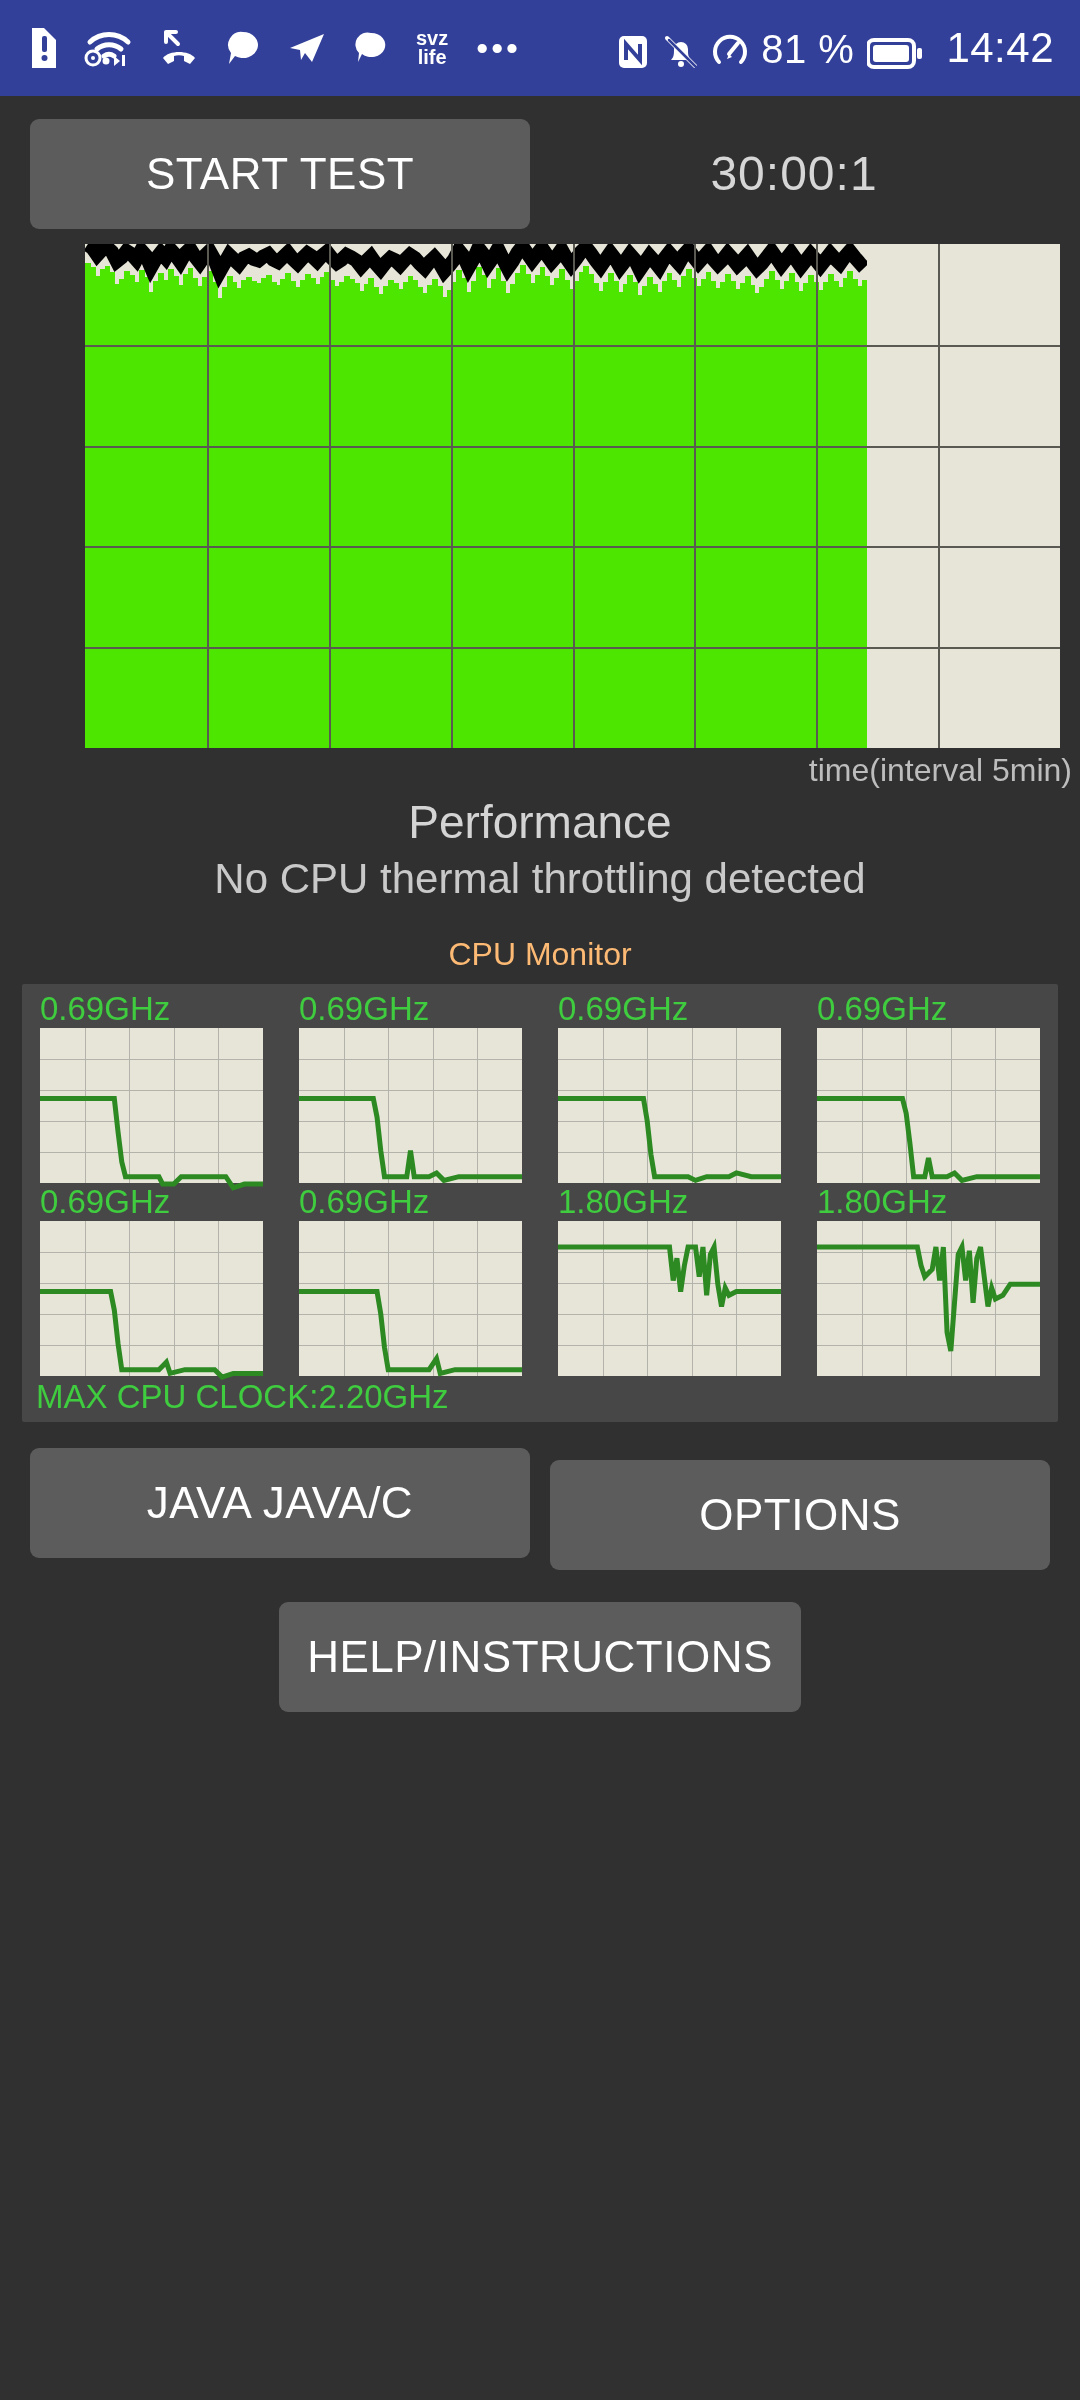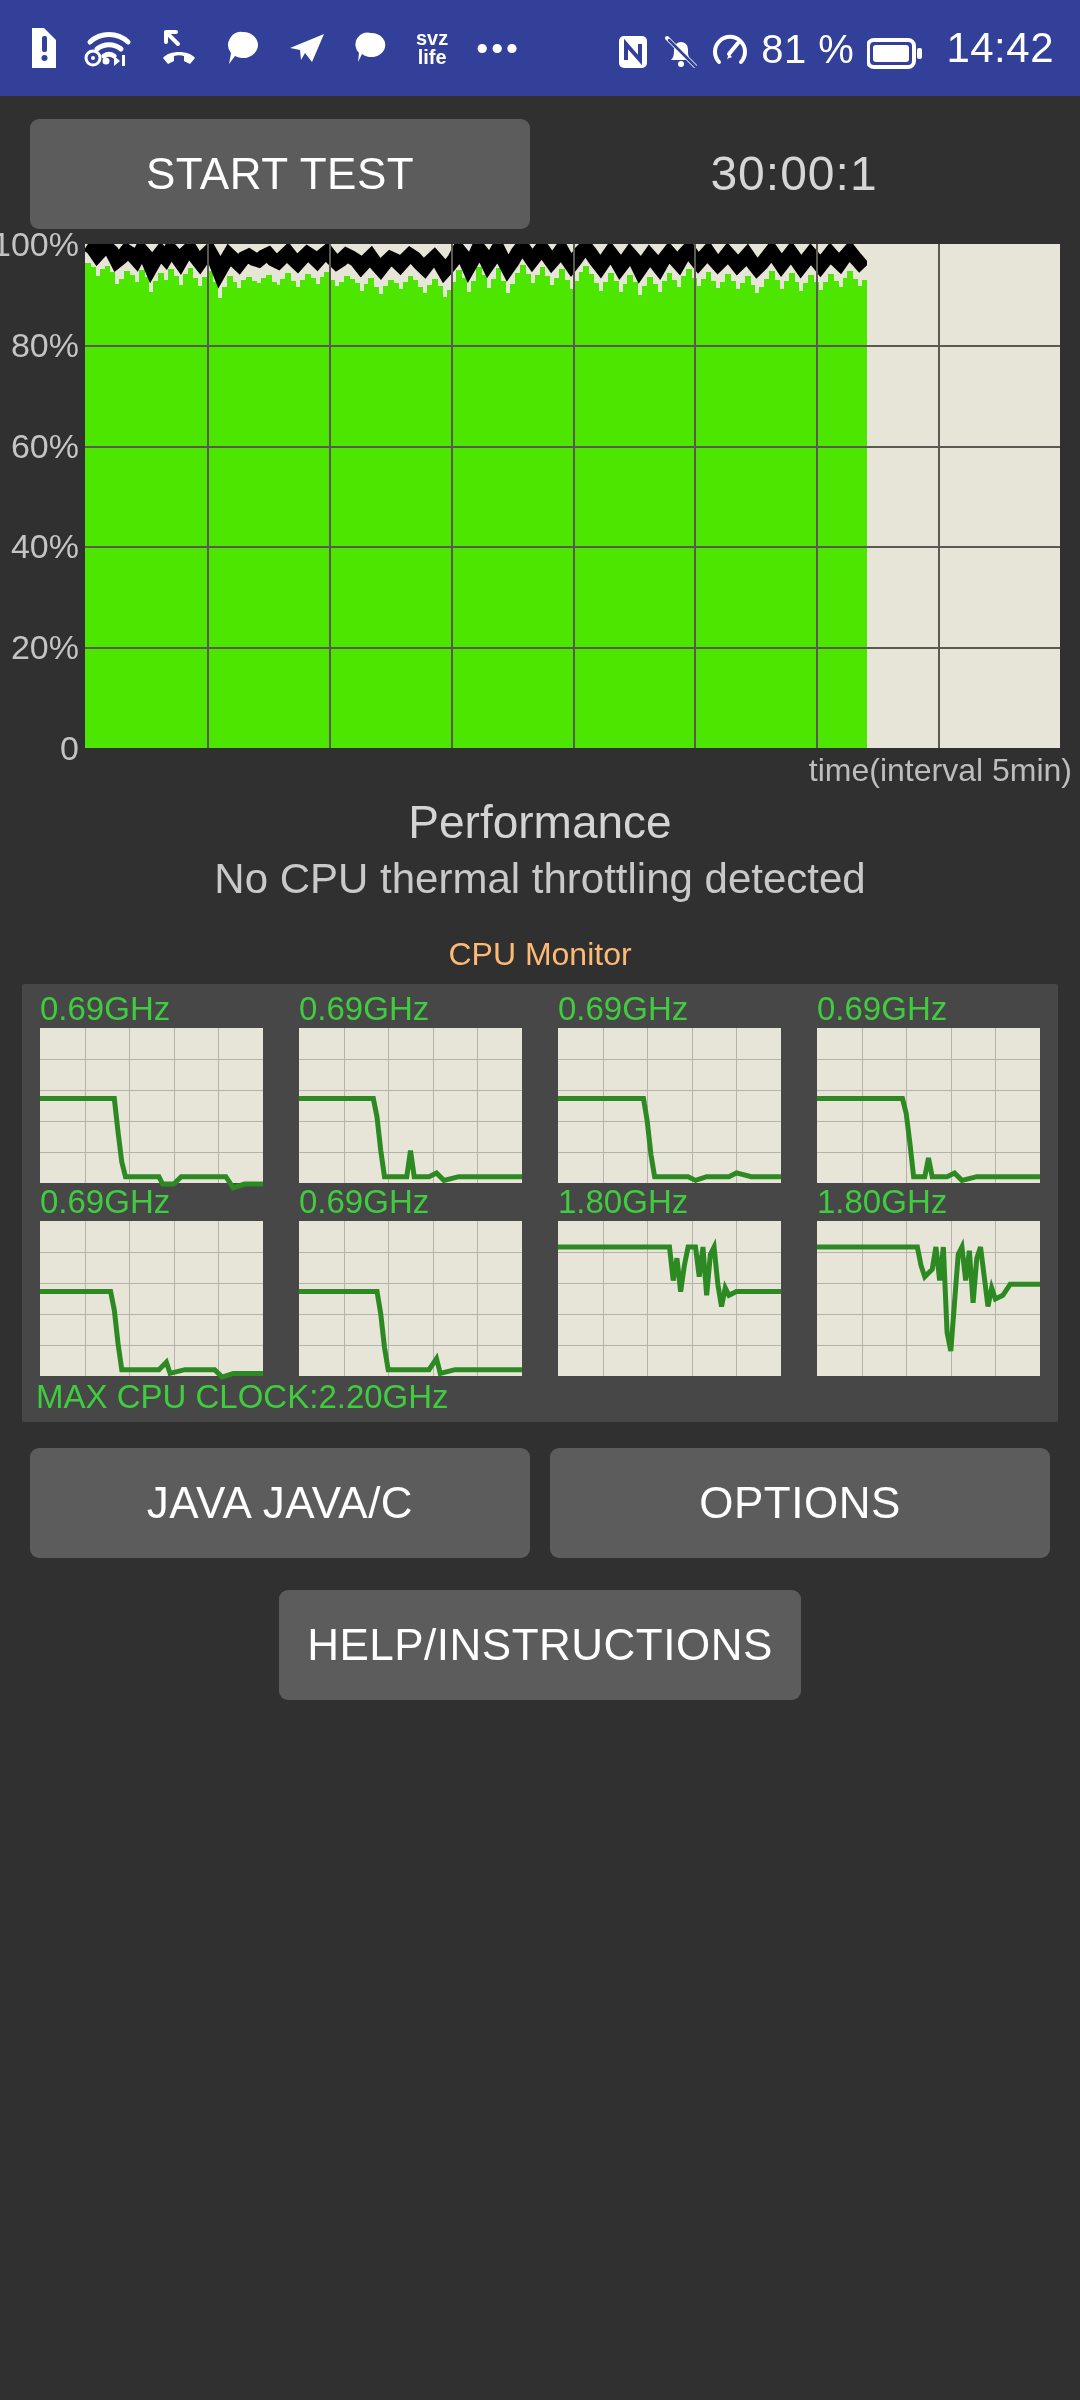--- a/index.html
+++ b/index.html
@@ -113,21 +113,21 @@
     color: #3fcc3f; font-size: 33px; line-height: 42px;
     padding-left: 14px;
   }
 
   
   #button-row {
     display: flex; justify-content: space-between;
     padding: 26px 30px 0 30px;
   }
   #test-java-button { width: 500px; height: 110px; }
-  #options-button   { width: 500px; height: 110px; }
+  #options-button   { width: 500px; height: 110px; margin-top: 12px; }
   #help-row { display: flex; justify-content: center; padding-top: 32px; }
   #help-button { width: 522px; height: 110px; }
 </style>
 </head>
 <body>
 
 <div id="status-bar">
   <div id="status-left">
     <span class="sicon">
       <svg width="30" height="40" viewBox="0 0 30 40">
@@ -212,28 +212,20 @@
   </div>
 </div>
 
 <div id="top-row">
   <button class="btn" id="start-test-button">START TEST</button>
   <div id="timer-display">30:00:1</div>
 </div>
 
 <div id="graph-section">
   <div id="graph-wrap">
-    <div id="y-axis">
-        <div style="top: 0%;">100%</div>
-        <div style="top: 20%;">80%</div>
-        <div style="top: 40%;">60%</div>
-        <div style="top: 60%;">40%</div>
-        <div style="top: 80%;">20%</div>
-        <div style="top: 100%;">0</div>
-      </div>
     <div id="plot-area">
       <div id="bars-layer">
           <div class="bar" style="left: 0%; width: 0.745%; height: 96.3%; background: rgb(76, 230, 0);"></div>
           <div class="bar" style="left: 0.625%; width: 0.745%; height: 95.5%; background: rgb(76, 230, 0);"></div>
           <div class="bar" style="left: 1.25%; width: 0.745%; height: 93.7%; background: rgb(76, 230, 0);"></div>
           <div class="bar" style="left: 1.875%; width: 0.745%; height: 95.1%; background: rgb(76, 230, 0);"></div>
           <div class="bar" style="left: 2.5%; width: 0.745%; height: 95.7%; background: rgb(76, 230, 0);"></div>
           <div class="bar" style="left: 3.125%; width: 0.745%; height: 94.5%; background: rgb(76, 230, 0);"></div>
           <div class="bar" style="left: 3.75%; width: 0.745%; height: 92.1%; background: rgb(76, 230, 0);"></div>
           <div class="bar" style="left: 4.375%; width: 0.745%; height: 93.1%; background: rgb(76, 230, 0);"></div>

